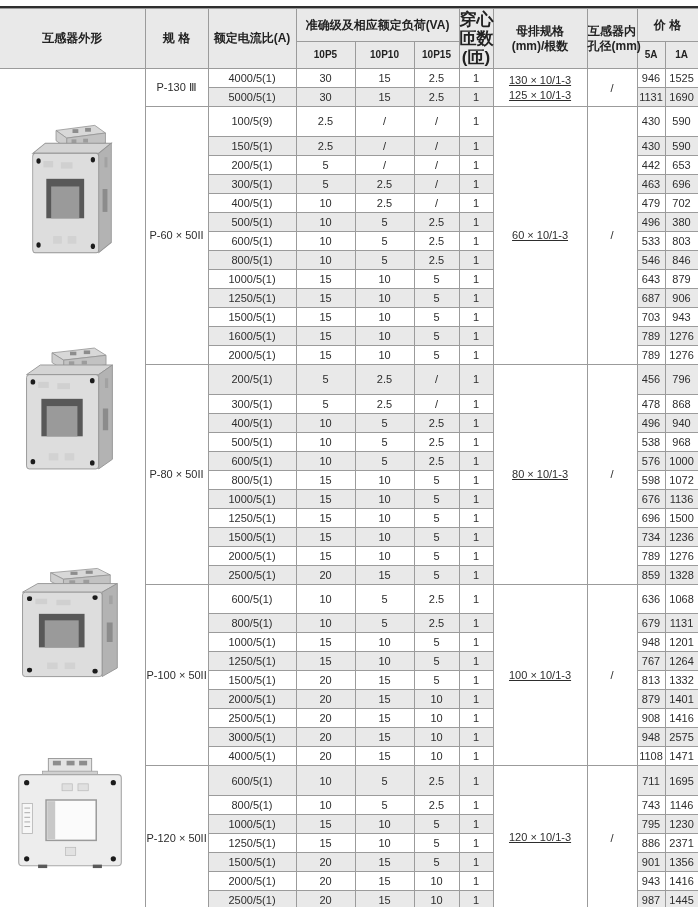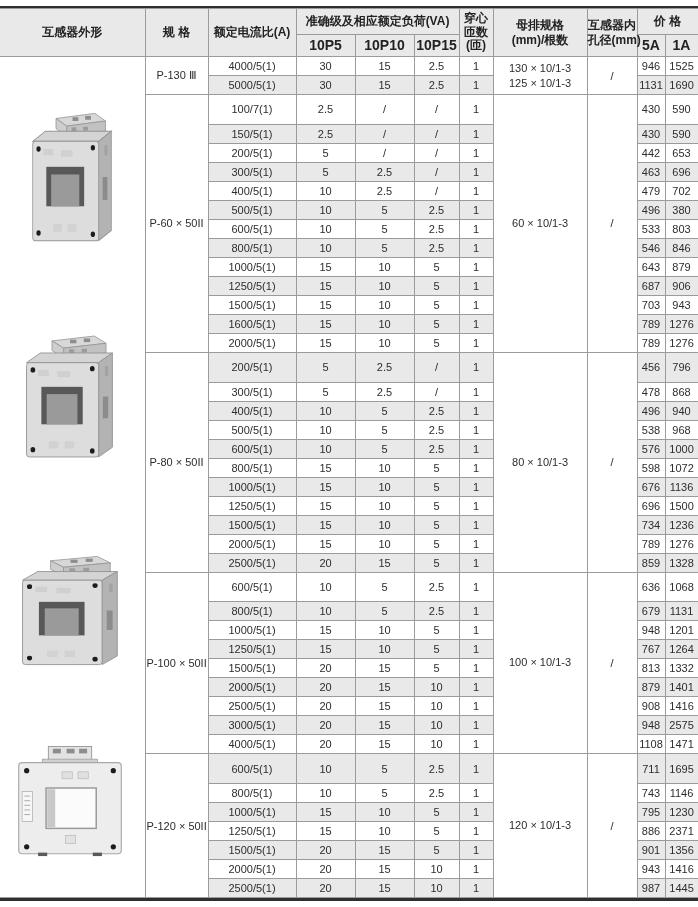--- a/index.html
+++ b/index.html
@@ -25,31 +25,31 @@
   table.spec th, table.spec td{
     border:1px solid var(--grid-line);
     text-align:center;vertical-align:middle;
     white-space:nowrap;overflow:visible;
   }
   table.spec th{
     background:var(--header-bg);
     font-size:12px;font-weight:bold;color:#222;
     padding:1px 0;line-height:1.2;
   }
-  table.spec th.sub{font-size:14px;font-weight:bold;}
+  table.spec th.sub{font-size:10px;font-weight:bold;}
   table.spec thead tr.h1{height:26px;}
   table.spec thead tr.h2{height:22px;}
-  table.spec th.turns-th{font-size:12px;line-height:1.12;}
+  table.spec th.turns-th{font-size:17px;line-height:1.12;}
   table.spec td{
     font-size:11px;height:19px;padding:0 1px;background:#fff;
   }
   tr.shade td.zcell{background:var(--shade-row);}
   td.spec-cell{font-size:10.5px;background:#fff;}
   td.merge-cell{background:#fff;}
-  td.merge-cell div{line-height:1.35;}
+  td.merge-cell div{line-height:1.35;text-decoration:underline;}
   .no-left{border-left:none !important;}
   td.photo-cell{
     background:#fff;vertical-align:top;padding:0;border-left:none !important;
   }
   .photo-stack{position:relative;width:100%;height:840px;}
   .ct{position:absolute;display:block;}
   .ct1{left:23px;top:50px;width:97px;height:140px;}
   .ct2{left:16px;top:273px;width:106px;height:133px;}
   .ct3{left:11px;top:494px;width:117px;height:119px;}
   .ct4{left:12px;top:686px;width:114px;height:120px;}
@@ -190,21 +190,21 @@
           <td class="zcell">5000/5(1)</td>
           <td class="zcell">30</td>
           <td class="zcell">15</td>
           <td class="zcell">2.5</td>
           <td class="zcell">1</td>
           <td class="zcell">1131</td>
           <td class="zcell">1690</td>
         </tr>
         <tr>
           <td class="spec-cell" rowspan="13">P-60 × 50II</td>
-          <td class="zcell">100/7(1)</td>
+          <td class="zcell">100/5(9)</td>
           <td class="zcell">2.5</td>
           <td class="zcell">/</td>
           <td class="zcell">/</td>
           <td class="zcell">1</td>
           <td class="merge-cell" rowspan="13">
             <div>60 × 10/1-3</div>
           </td>
           <td class="merge-cell" rowspan="13">/</td>
           <td class="zcell">430</td>
           <td class="zcell">590</td>

